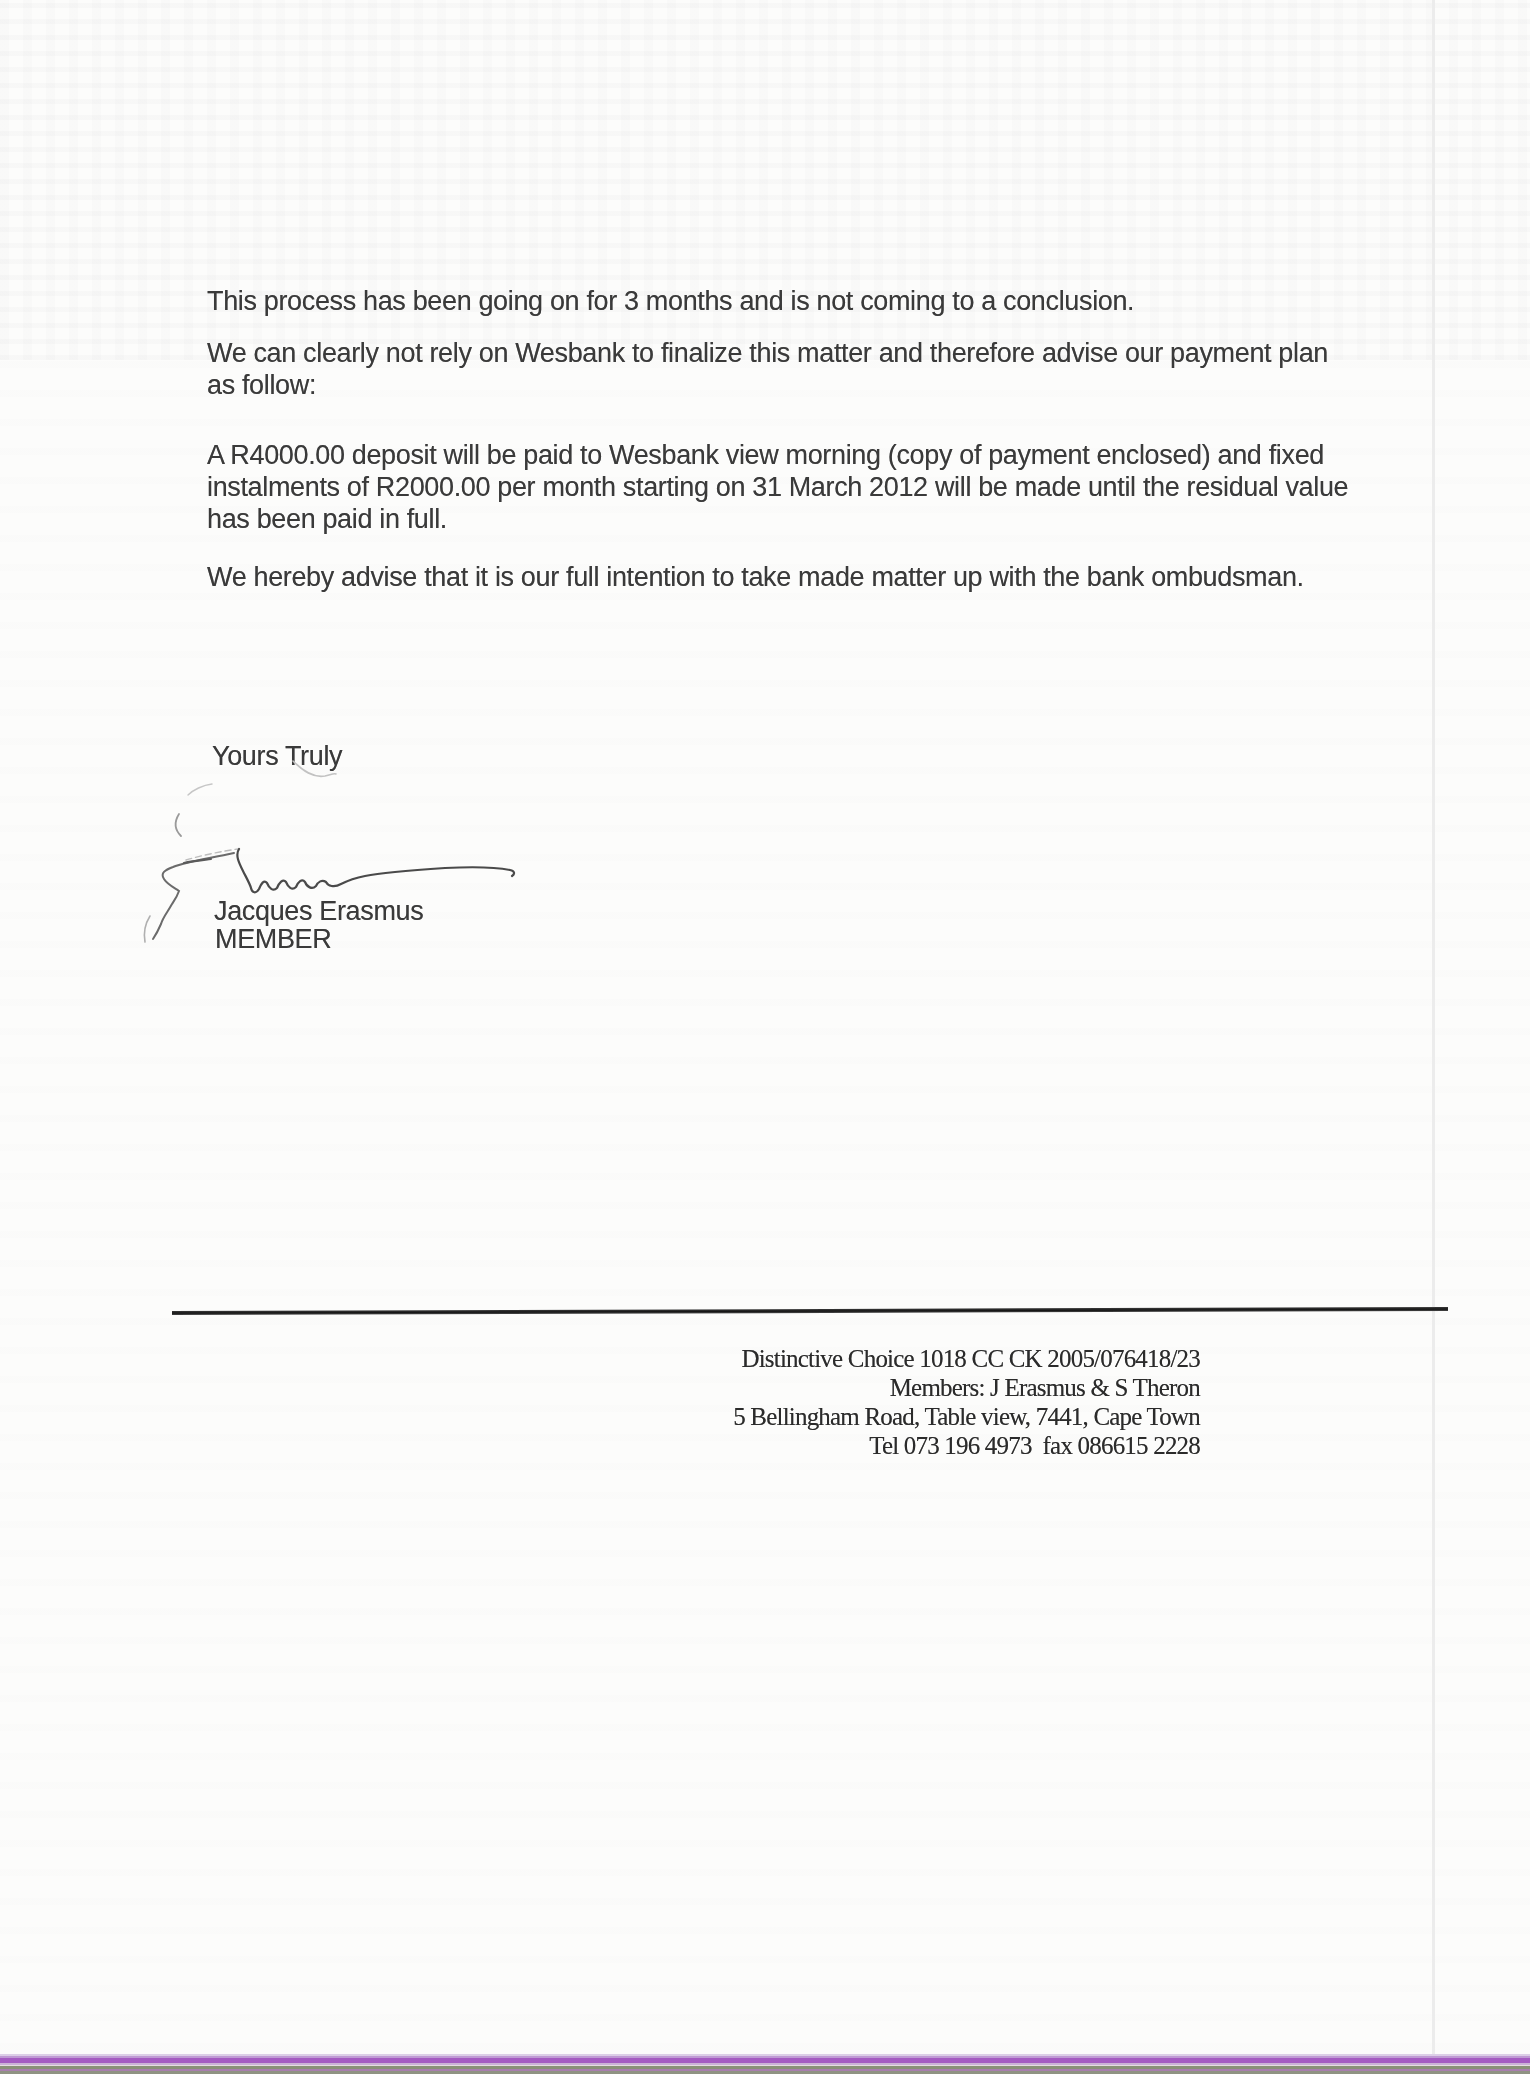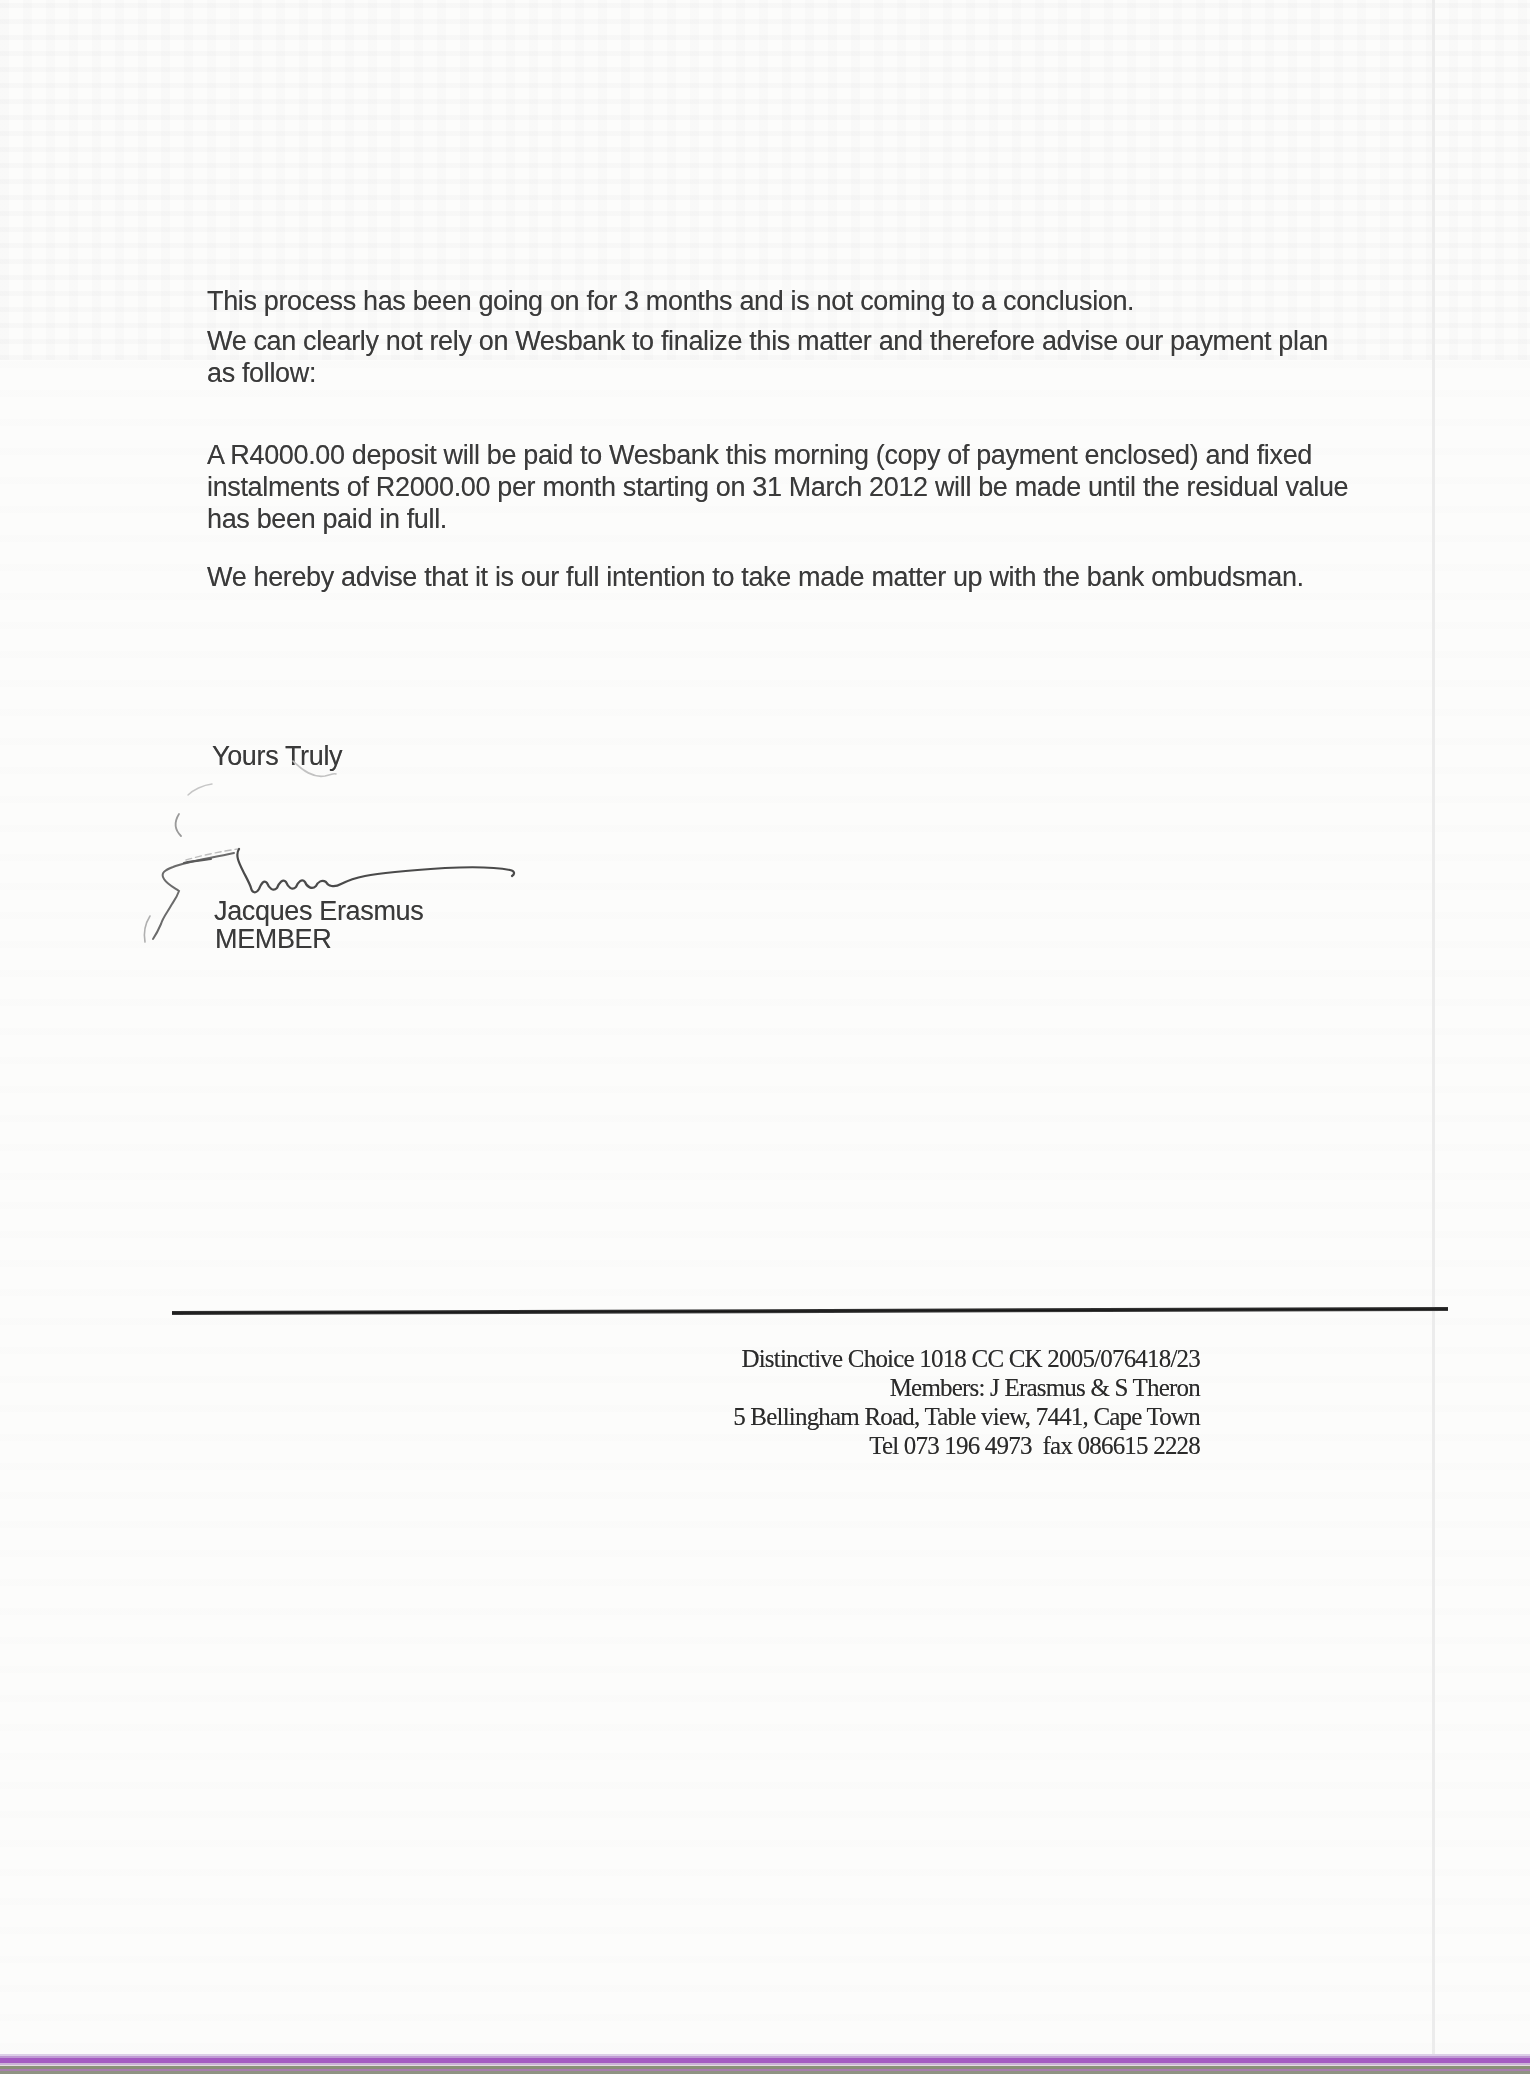--- a/index.html
+++ b/index.html
@@ -67,27 +67,27 @@
   <div class="noise"></div>
   <div class="noise2"></div>
   <div class="edge-line" style="background-color: rgb(236, 236, 236);"></div>
 
   <div class="letter" style="color: rgb(58, 58, 58);">
 
     <div class="para" style="top:285px">
       <div class="line">This process has been going on for 3 months and is not coming to a conclusion.</div>
     </div>
 
-    <div class="para" style="top:325px">
+    <div class="para" style="top:337px">
       <div class="line">We can clearly not rely on Wesbank to finalize this matter and therefore advise our payment plan</div>
       <div class="line">as follow:</div>
     </div>
 
     <div class="para" style="top:439px">
-      <div class="line">A R4000.00 deposit will be paid to Wesbank this morning (copy of payment enclosed) and fixed</div>
+      <div class="line">A R4000.00 deposit will be paid to Wesbank view morning (copy of payment enclosed) and fixed</div>
       <div class="line">instalments of R2000.00 per month starting on 31 March 2012 will be made until the residual value</div>
       <div class="line">has been paid in full.</div>
     </div>
 
     <div class="para" style="top:561px">
       <div class="line">We hereby advise that it is our full intention to take made matter up with the bank ombudsman.</div>
     </div>
 
 
     <div class="closing line">Yours Truly</div>

